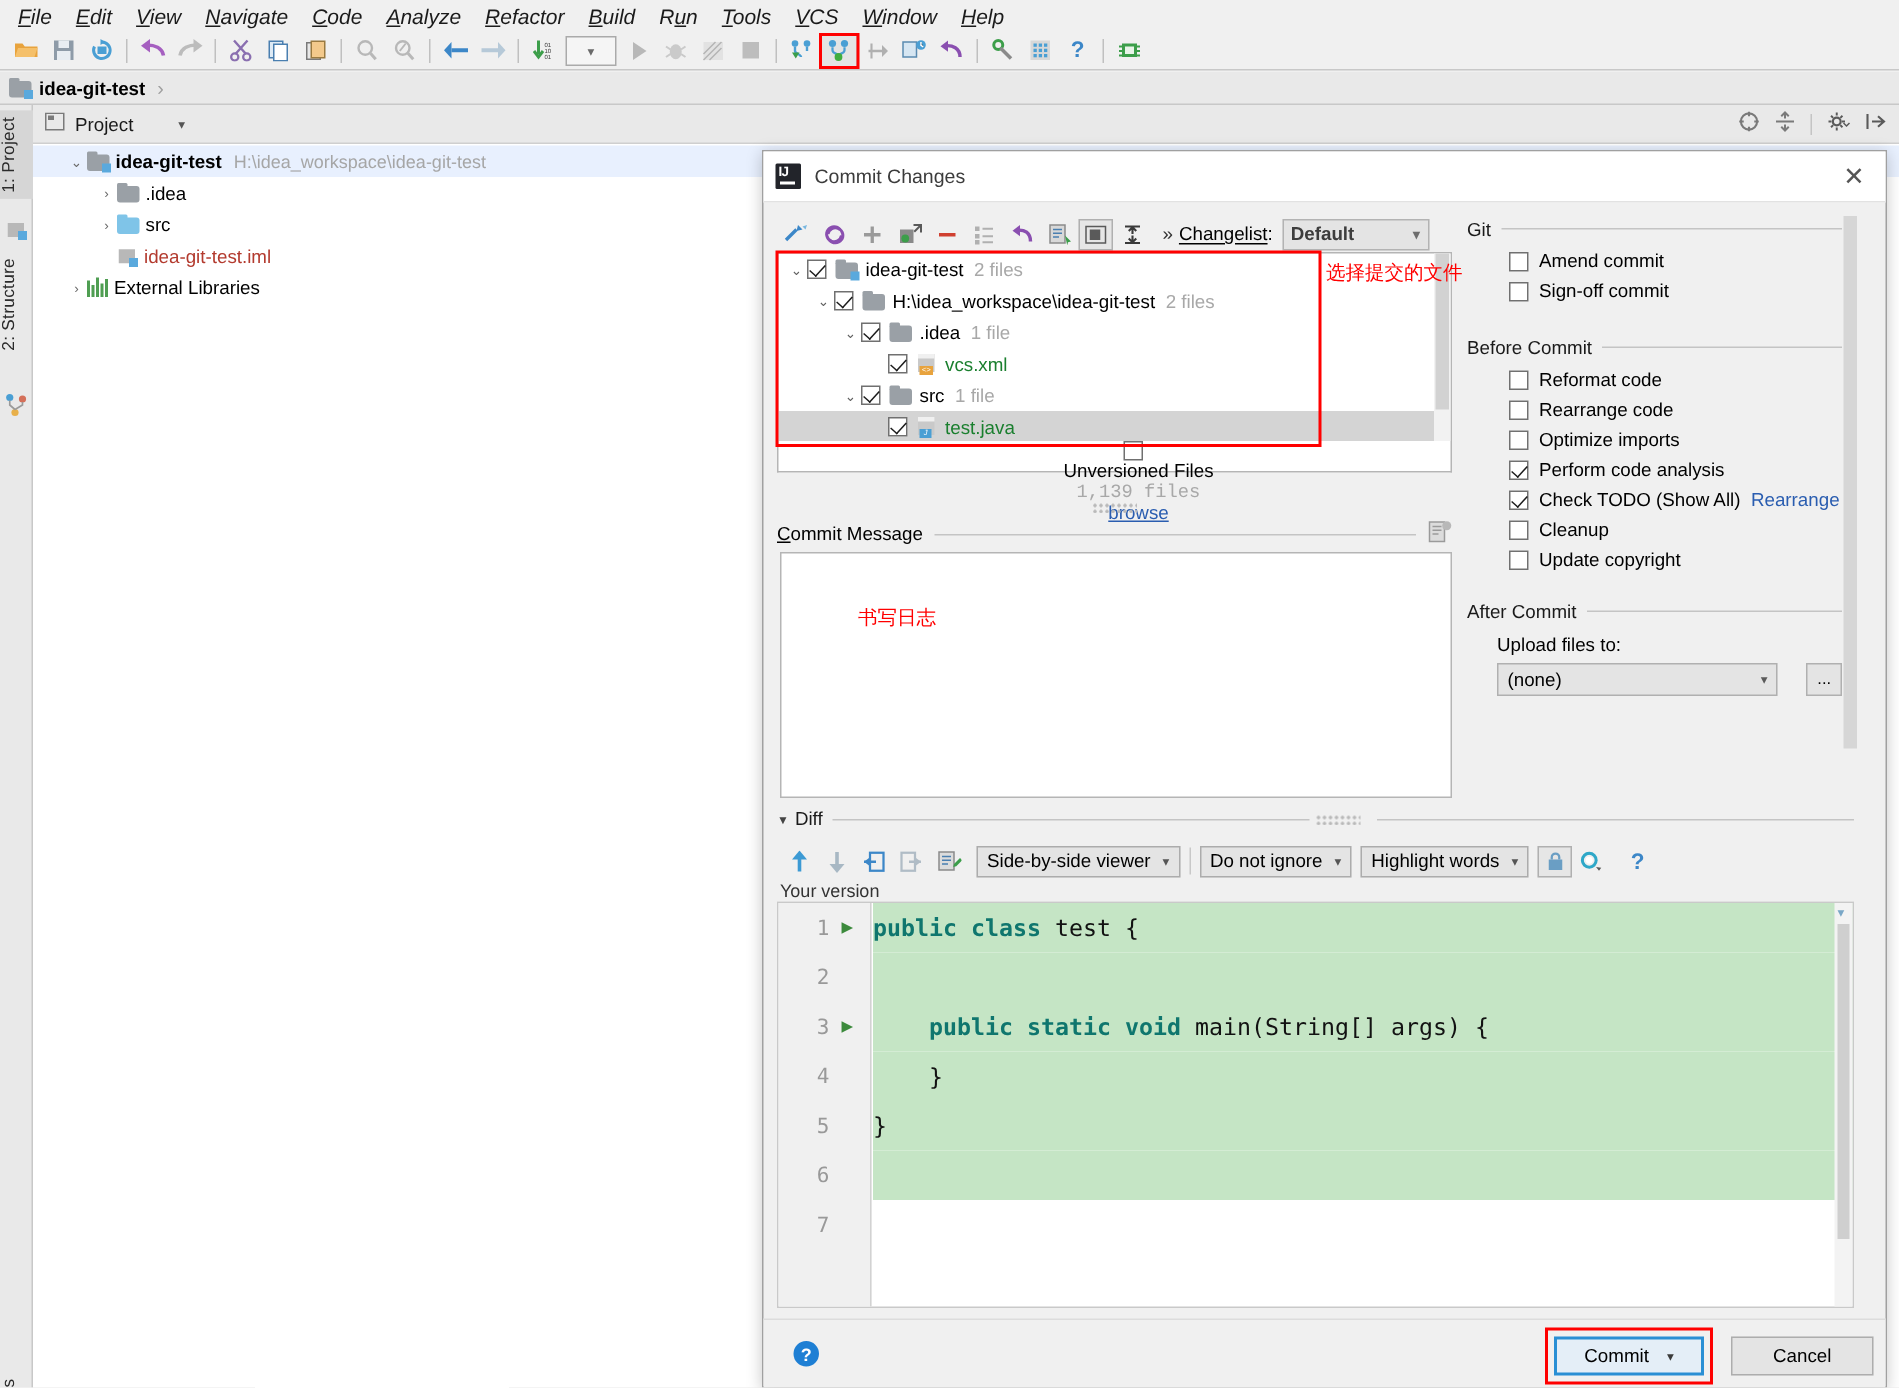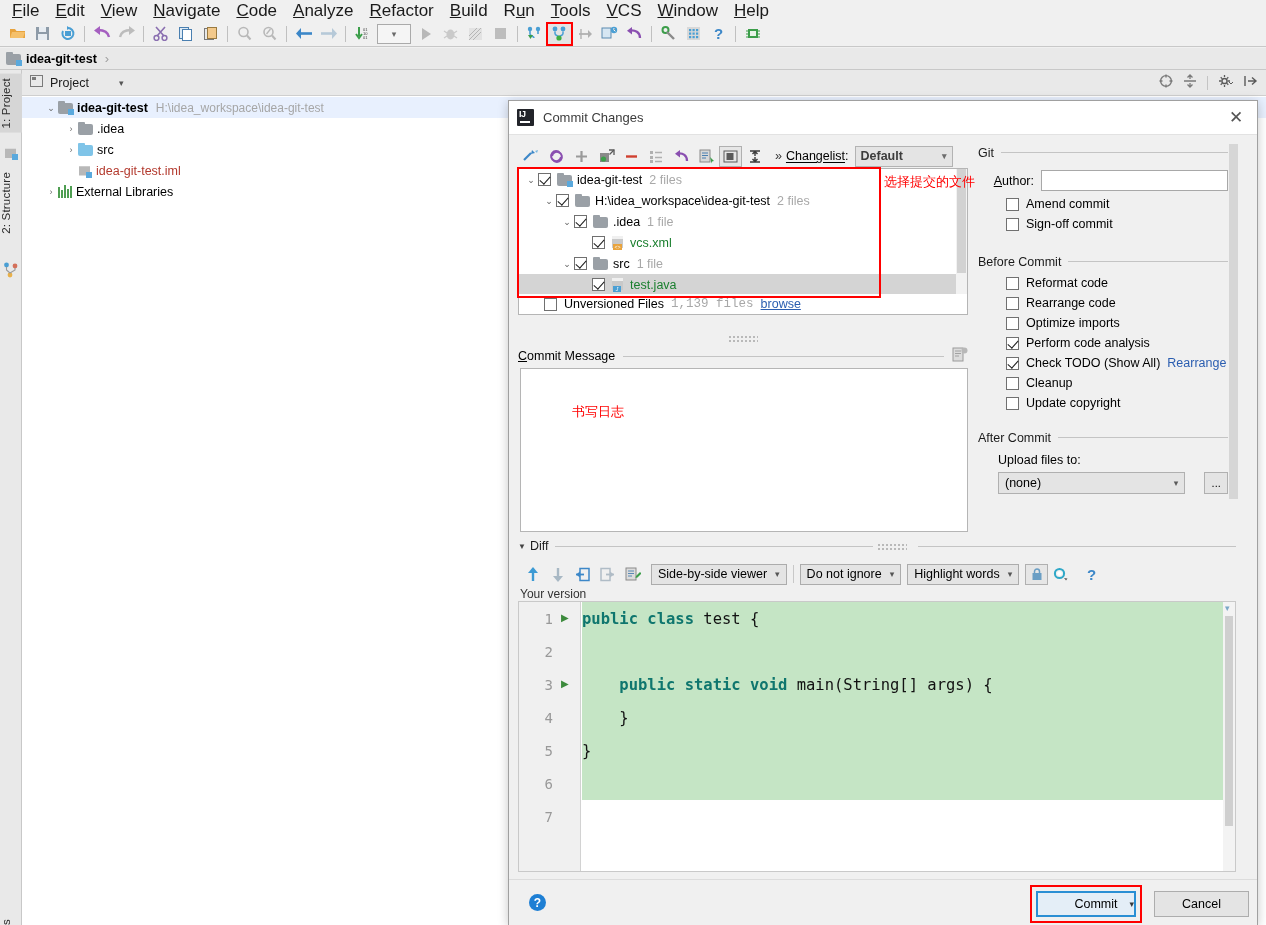--- a/index.html
+++ b/index.html
@@ -13,21 +13,21 @@
     color: #000;
     -webkit-font-smoothing: antialiased;
   }
   #root { position: relative; width: 1266px; height: 925px; }
 
   
   .menubar {
     position: absolute; left: 0; top: 0; width: 1266px; height: 21px;
     background: #f0f0f0; display: flex; align-items: center; padding-left: 4px;
   }
-  .menuitem { padding: 2px 8px; font-size: 17px; color: #1a1a1a; cursor: default; }
+  .menuitem { padding: 2px 8px; font-size: 14px; color: #1a1a1a; cursor: default; font-style: italic; }
   .mn-u { text-decoration: underline; }
 
   
   .toolbar {
     position: absolute; left: 0; top: 21px; width: 1266px; height: 26px;
     background: #f0f0f0; display: flex; align-items: center; padding-left: 5px;
     border-bottom: 1px solid #c8c8c8;
   }
   .tbtn { width: 25px; height: 22px; display: flex; align-items: center; justify-content: center; }
   .tsep { width: 1px; height: 16px; background: #c0c0c0; margin: 0 4px; }
@@ -155,21 +155,21 @@
   .ico-xml .tagbox { position:absolute; left:2px; bottom:0px; width:9px; height:6px; background:#e8a33d; color:#fff; font-size:5px; text-align:center; line-height:6px; }
   .ico-java { width:14px; height:14px; position:relative; display:inline-block; }
   .ico-java .sheet { position:absolute; left:1px; top:0; width:11px; height:12px; background:#c9c9c9; }
   .ico-java .bar { position:absolute; left:1px; top:0; width:11px; height:3px; background:#f0f0f0; }
   .ico-java .jbox { position:absolute; left:2px; bottom:0px; width:8px; height:6px; background:#4a9fd4; color:#fff; font-size:5px; text-align:center; line-height:6px; }
 
   .unv-row {
     position:absolute; left:518px; top:294px; width:450px; height:21px;
     background:#fff; border-left:1px solid #b5b5b5; border-right:1px solid #b5b5b5;
     border-bottom:1px solid #b5b5b5;
-    display:flex; align-items:center; padding-left:25px; font-size:12.5px;
+    display:flex; align-items:center; padding-left:25px; font-size:12.5px;flex-direction:column;
   }
   .browse-link { color:#2a5db0; text-decoration:underline; margin-left:7px; }
 
   .stat-line {
     position:absolute; left:518px; top:316px; width:450px; height:18px;
     display:flex; align-items:center; justify-content:flex-end; gap:14px; font-size:12.5px;
   }
   .st-new { color:#1e8a35; }
   .st-unv { color:#a8601d; }
 
@@ -245,21 +245,21 @@
   .dscroll-v .thumb { position:absolute; left:2px; top:14px; width:8px; height:210px; background:#cfcfcf; }
   .dscroll-v .caret { position:absolute; left:2px; top:1px; color:#7aa7c7; font-size:9px; }
   .help-ico {
     position:absolute; left:20px; top:14px; width:17px; height:17px; border-radius:50%;
     background:#1e7fd4; color:#fff; font-size:12px; font-weight:bold;
     display:flex; align-items:center; justify-content:center;
   }
   .btn-commit {
     position:absolute; left:527px; top:11px; width:100px; height:26px;
     background:#e4eef7; border:2px solid #2a8fd4;
-    display:flex; align-items:center; justify-content:flex-end; font-size:12.5px;
+    display:flex; align-items:center; justify-content:center; font-size:12.5px;
   }
   .btn-commit .bcar { margin-left:12px; color:#3a3a3a; font-size:9px; }
   .btn-commit-hl { position:absolute; left:521px; top:5px; width:112px; height:38px; border:2px solid #ff0000; }
   .btn-cancel {
     position:absolute; left:645px; top:11px; width:95px; height:26px;
     background:#e4e4e4; border:1px solid #adadad;
     display:flex; align-items:center; justify-content:center; font-size:12.5px;
   }
 
   
@@ -780,24 +780,20 @@
     </span>
   </div>
   <div class="cm-box"></div>
   <div class="cm-anno">书写日志</div>
 
   <div class="git-panel">
     <div class="sec-hdr">
       <span class="sec-title">Git</span>
       <span class="sec-rule"></span>
     </div>
-    <div class="fld-row">
-      <span class="fld-label"><u>A</u>uthor:</span>
-      <span class="fld-input"></span>
-    </div>
     <div class="opt-row">
       <span class="ck"></span>
       <span>Amend commit</span>
     </div>
     <div class="opt-row">
       <span class="ck"></span>
       <span>Sign-off commit</span>
     </div>
 
     <div class="sec-hdr" style="margin-top:22px;">

